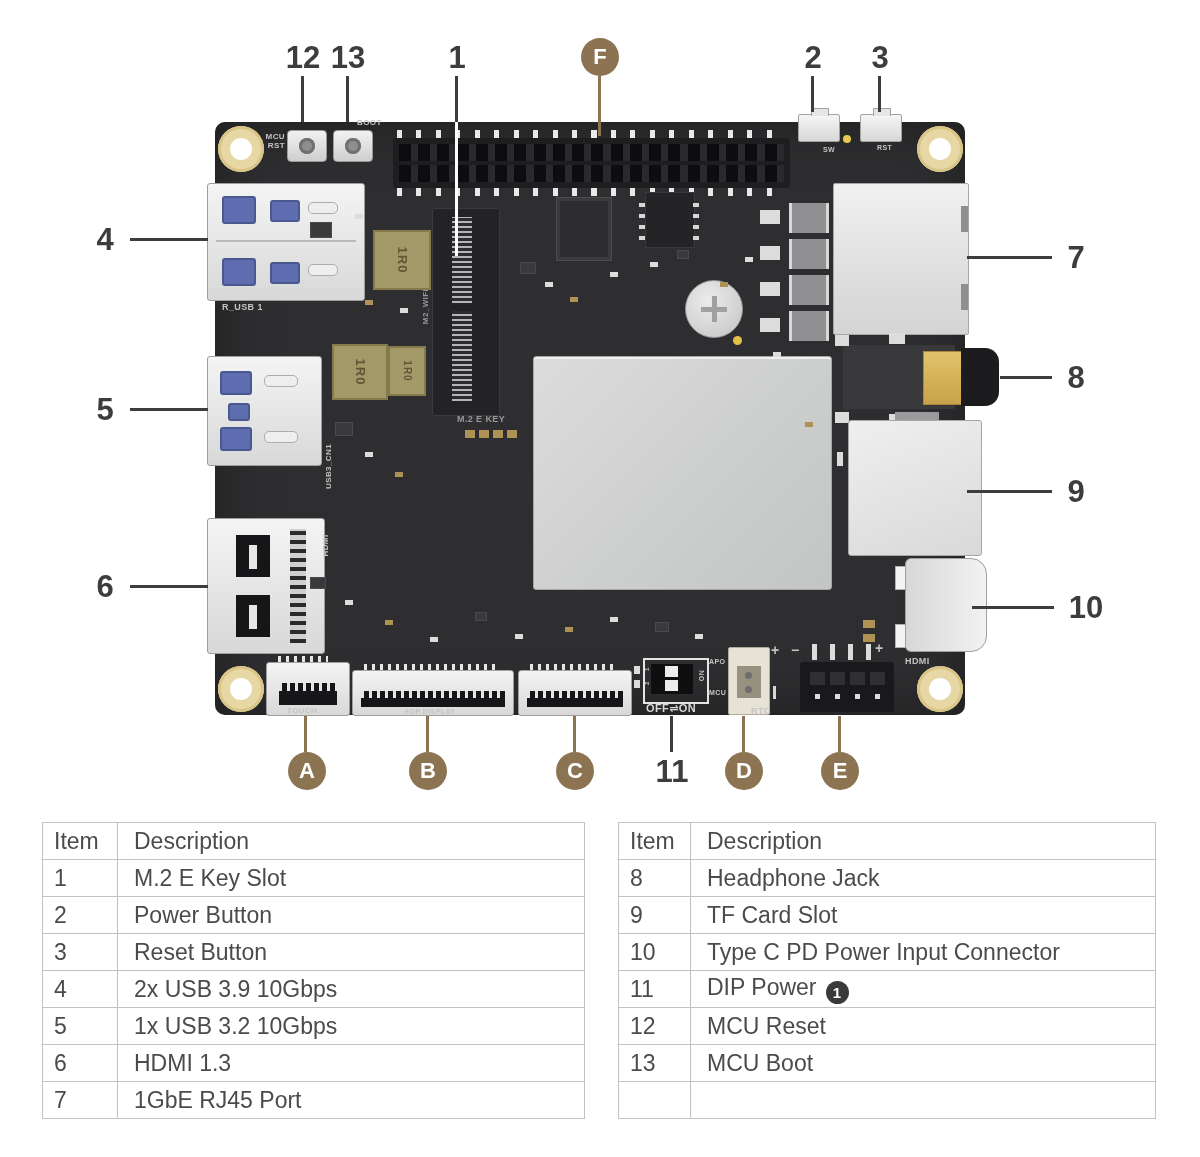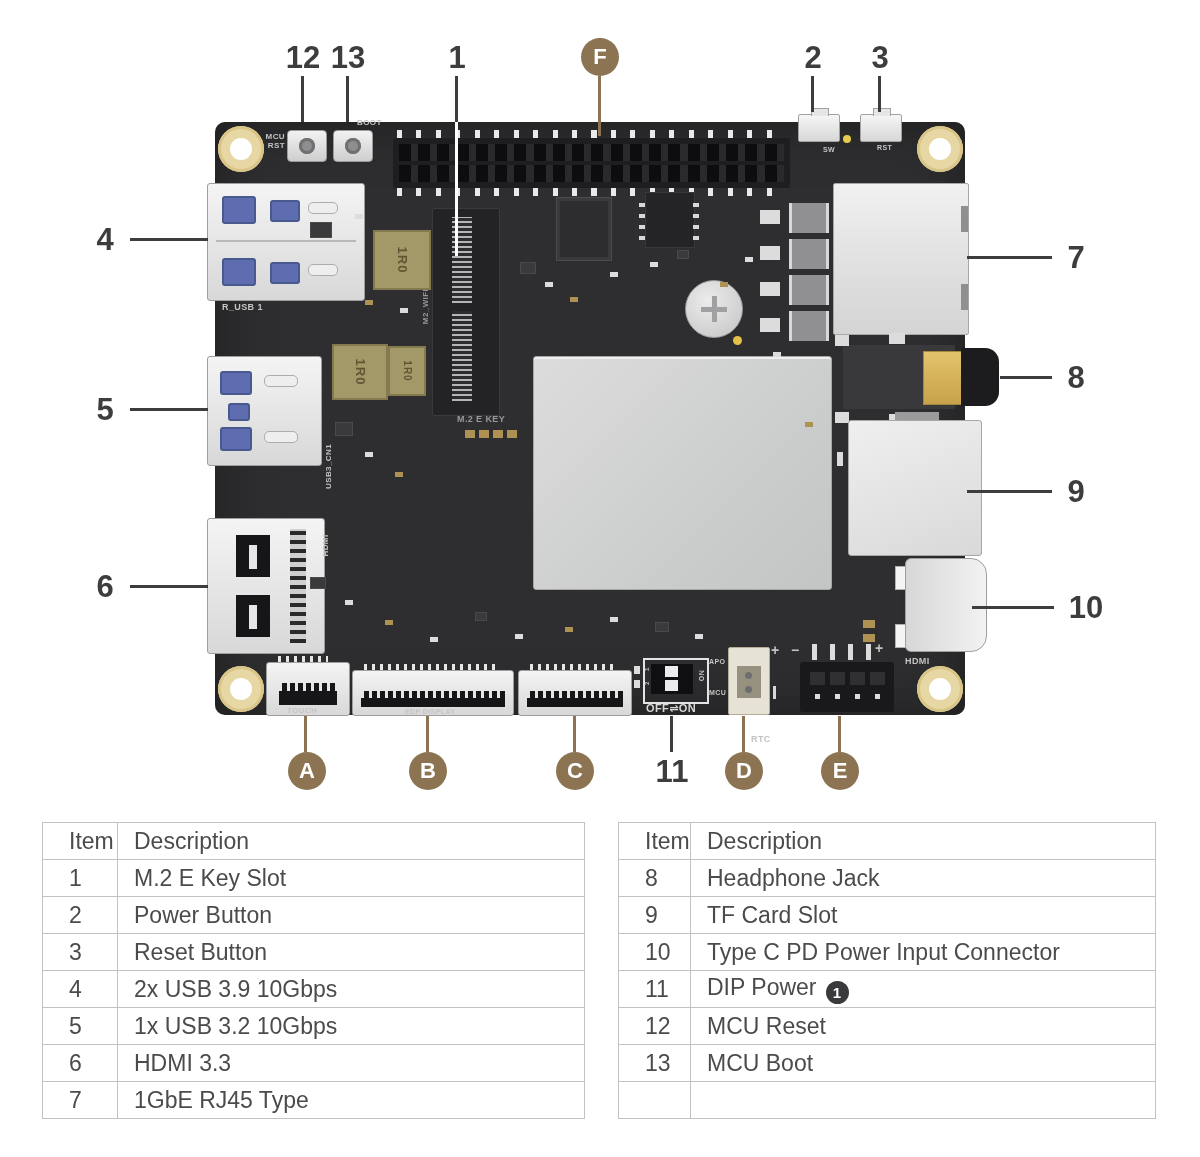--- a/index.html
+++ b/index.html
@@ -57,21 +57,21 @@
   .nline-w{width:2.5px;background:#ffffff;}
   .lcirc{width:38px;height:38px;border-radius:50%;background:#8c7452;color:#fff;
          font-size:22px;font-weight:700;display:flex;align-items:center;justify-content:center;}
   .lline{width:3px;background:#8c7452;}
   
   table.spec{position:absolute;border-collapse:collapse;table-layout:fixed;background:#fff;}
   table.spec th,table.spec td{
     border:1px solid #c2c2c2;height:36px;font-size:23px;font-weight:400;color:#4b4b4d;
     text-align:left;padding:0 0 0 16px;overflow:hidden;white-space:nowrap;
   }
-  table.spec .c1{padding-left:26px;}
+  table.spec .c1{padding-left:11px;}
   .badge{display:inline-flex;width:23px;height:23px;border-radius:50%;background:#3a3a3c;color:#fff;
          font-size:15px;font-weight:700;align-items:center;justify-content:center;margin-left:9px;
          vertical-align:-3px;}
 </style>
 </head>
 <body>
 
 <div class="abs board">
 
   <div class="abs hole" style="left:3px;top:4px;">
@@ -213,21 +213,21 @@
   <div class="abs silk" style="left:494px;top:567px;font-size:7px;">MCU</div>
   <div class="abs silk" style="left:431px;top:580px;font-size:11px;color:#d8d8d8;">OFF⇌ON</div>
 
   <div class="abs" style="left:513px;top:525px;width:40px;height:66px;background:#e6e2d6;border:1px solid #b2ac99;border-radius:2px;">
     <div class="abs" style="left:8px;top:18px;width:24px;height:32px;background:#97927f;"></div>
     <div class="abs" style="left:16px;top:24px;width:7px;height:7px;border-radius:50%;background:#6e6e70;"></div>
     <div class="abs" style="left:16px;top:38px;width:7px;height:7px;border-radius:50%;background:#6e6e70;"></div>
   </div>
   <div class="abs silk" style="left:556px;top:520px;font-size:14px;">+</div>
   <div class="abs" style="left:558px;top:564px;width:3px;height:13px;background:#d8d8d8;"></div>
-  <div class="abs silk9" style="left:536px;top:584px;margin-top:28px;">RTC</div>
+  <div class="abs silk9" style="left:536px;top:584px;">RTC</div>
 
   <div class="abs silk" style="left:576px;top:520px;font-size:14px;">−</div>
   <div class="abs silk" style="left:660px;top:518px;font-size:14px;">+</div>
   <div class="abs smd-w" style="left:597px;top:522px;width:5px;height:16px;"></div>
   <div class="abs smd-w" style="left:615px;top:522px;width:5px;height:16px;"></div>
   <div class="abs smd-w" style="left:633px;top:522px;width:5px;height:16px;"></div>
   <div class="abs smd-w" style="left:651px;top:522px;width:5px;height:16px;"></div>
   <div class="abs" style="left:585px;top:540px;width:94px;height:50px;background:#19191b;border-radius:3px;">
     <div class="abs" style="left:10px;top:10px;width:15px;height:13px;background:#303032;"></div>
     <div class="abs" style="left:30px;top:10px;width:15px;height:13px;background:#303032;"></div>
@@ -374,25 +374,25 @@
   <tr>
         <td class="c1">4</td>
         <td>2x USB 3.9 10Gbps</td>
       </tr>
   <tr>
         <td class="c1">5</td>
         <td>1x USB 3.2 10Gbps</td>
       </tr>
   <tr>
         <td class="c1">6</td>
-        <td>HDMI 3.3</td>
+        <td>HDMI 1.3</td>
       </tr>
   <tr>
         <td class="c1">7</td>
-        <td>1GbE RJ45 Type</td>
+        <td>1GbE RJ45 Port</td>
       </tr>
 </tbody>
   </table>
 
 <table class="spec" style="left:618px;top:822px;width:538px;">
   <colgroup>
       <col style="width:72px;">
       <col>
     </colgroup>
   <tbody>

